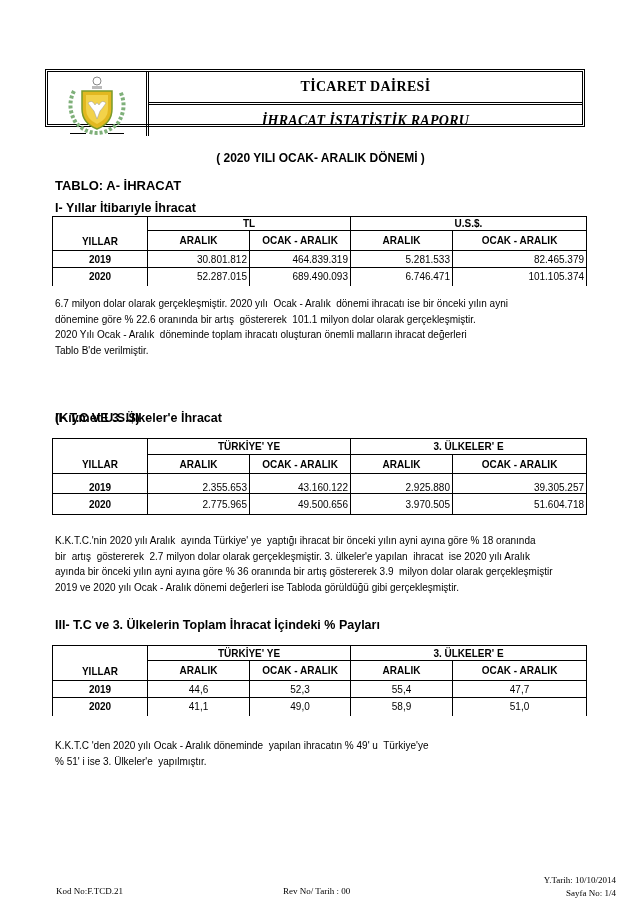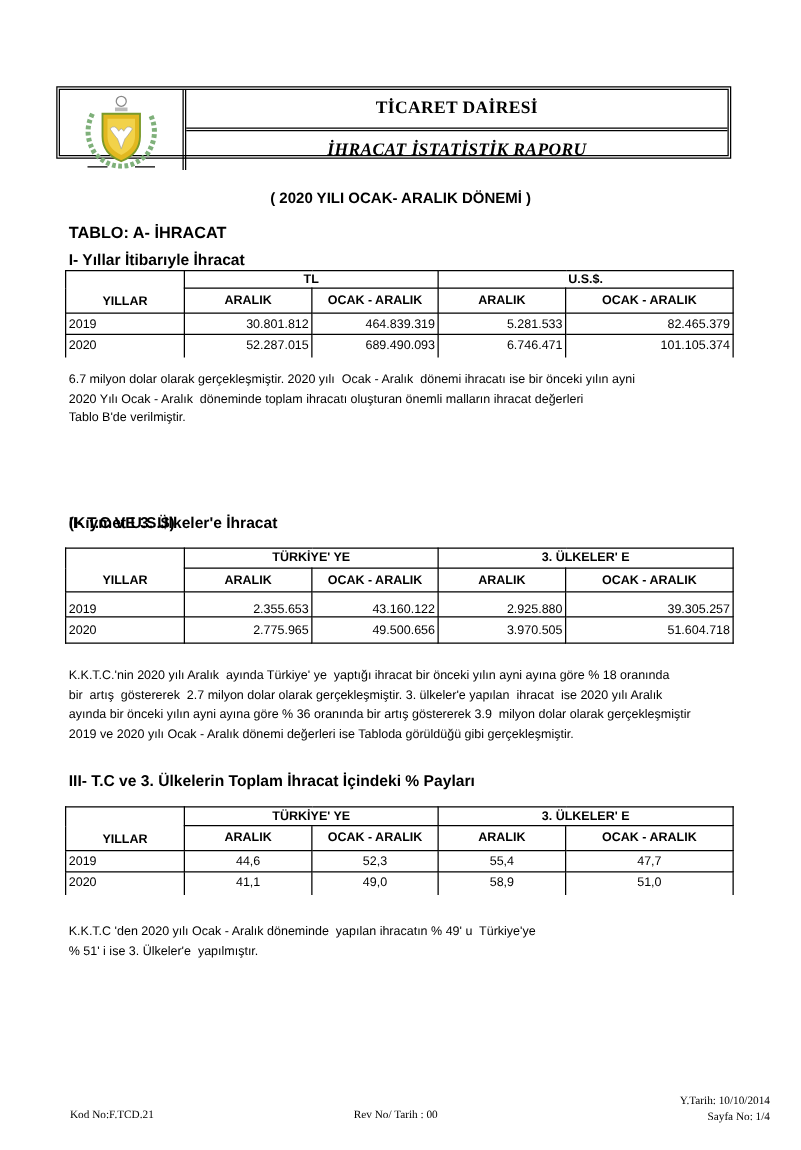--- a/index.html
+++ b/index.html
@@ -11,21 +11,21 @@
   .hdr-row { position:absolute; left:101px; right:0; height:32px; display:flex; align-items:center; justify-content:center; font-family:"Liberation Serif", serif; font-weight:bold; font-size:14px; letter-spacing:0.3px; }
   .hdr-row.r1 { top:0; border-bottom:3px double #000; height:30px; }
   .hdr-row.r2 { top:33px; height:31px;font-style:italic; }
   .subtitle { left:0; width:641px; top:151px; text-align:center; font-weight:bold; font-size:12px; }
   .h-tablo { left:55px; top:178px; font-size:13px; font-weight:bold; }
   .h-sec { left:55px; font-size:12.5px; font-weight:bold; line-height:17px; }
   table.dt { position:absolute; left:52px; width:534px; border-collapse:collapse; font-size:10px; table-layout:fixed; }
   table.dt td { padding:0 2px; border:1px solid #000; white-space:nowrap; }
   table.dt .grp { text-align:center; font-weight:bold; }
   table.dt .sub { text-align:center; font-weight:bold; }
-  table.dt .yr { font-weight:normal; text-align:left; }
+  table.dt .yr { font-weight:bold; text-align:center; }
   table.dt .num { text-align:right; }
   table.dt .ctr { text-align:center; }
   table.dt.nobottom tr:last-child td { border-bottom:none; }
   .para { left:55px; width:540px; font-size:10px; line-height:15.5px; }
   .footer { font-family:"Liberation Serif", serif; font-size:9px; }
 </style>
 </head>
 <body>
 
 <div class="abs hdr-box">
@@ -86,20 +86,21 @@
     <td class="num">52.287.015</td>
     <td class="num">689.490.093</td>
     <td class="num">6.746.471</td>
     <td class="num">101.105.374</td>
   </tr>
 </tbody>
   </table>
 
 <div class="abs para" style="top:296px;">
   <div style="white-space:pre;">6.7 milyon dolar olarak gerçekleşmiştir. 2020 yılı  Ocak - Aralık  dönemi ihracatı ise bir önceki yılın ayni</div>
+  <div style="white-space:pre;">dönemine göre % 22.6 oranında bir artış  göstererek  101.1 milyon dolar olarak gerçekleşmiştir.</div>
   <div style="white-space:pre;">2020 Yılı Ocak - Aralık  döneminde toplam ihracatı oluşturan önemli malların ihracat değerleri</div>
   <div style="white-space:pre;">Tablo B'de verilmiştir.</div>
 </div>
 
 <div class="abs h-sec" style="top:388px;margin-top:22px;">II- T.C VE 3. Ülkeler'e  İhracat</div>
 <div class="abs h-sec" style="top:410px;">(Kıymet U.S.$)</div>
 
 <table class="dt" style="top:438px;">
   <colgroup>
       <col style="width:95px">

